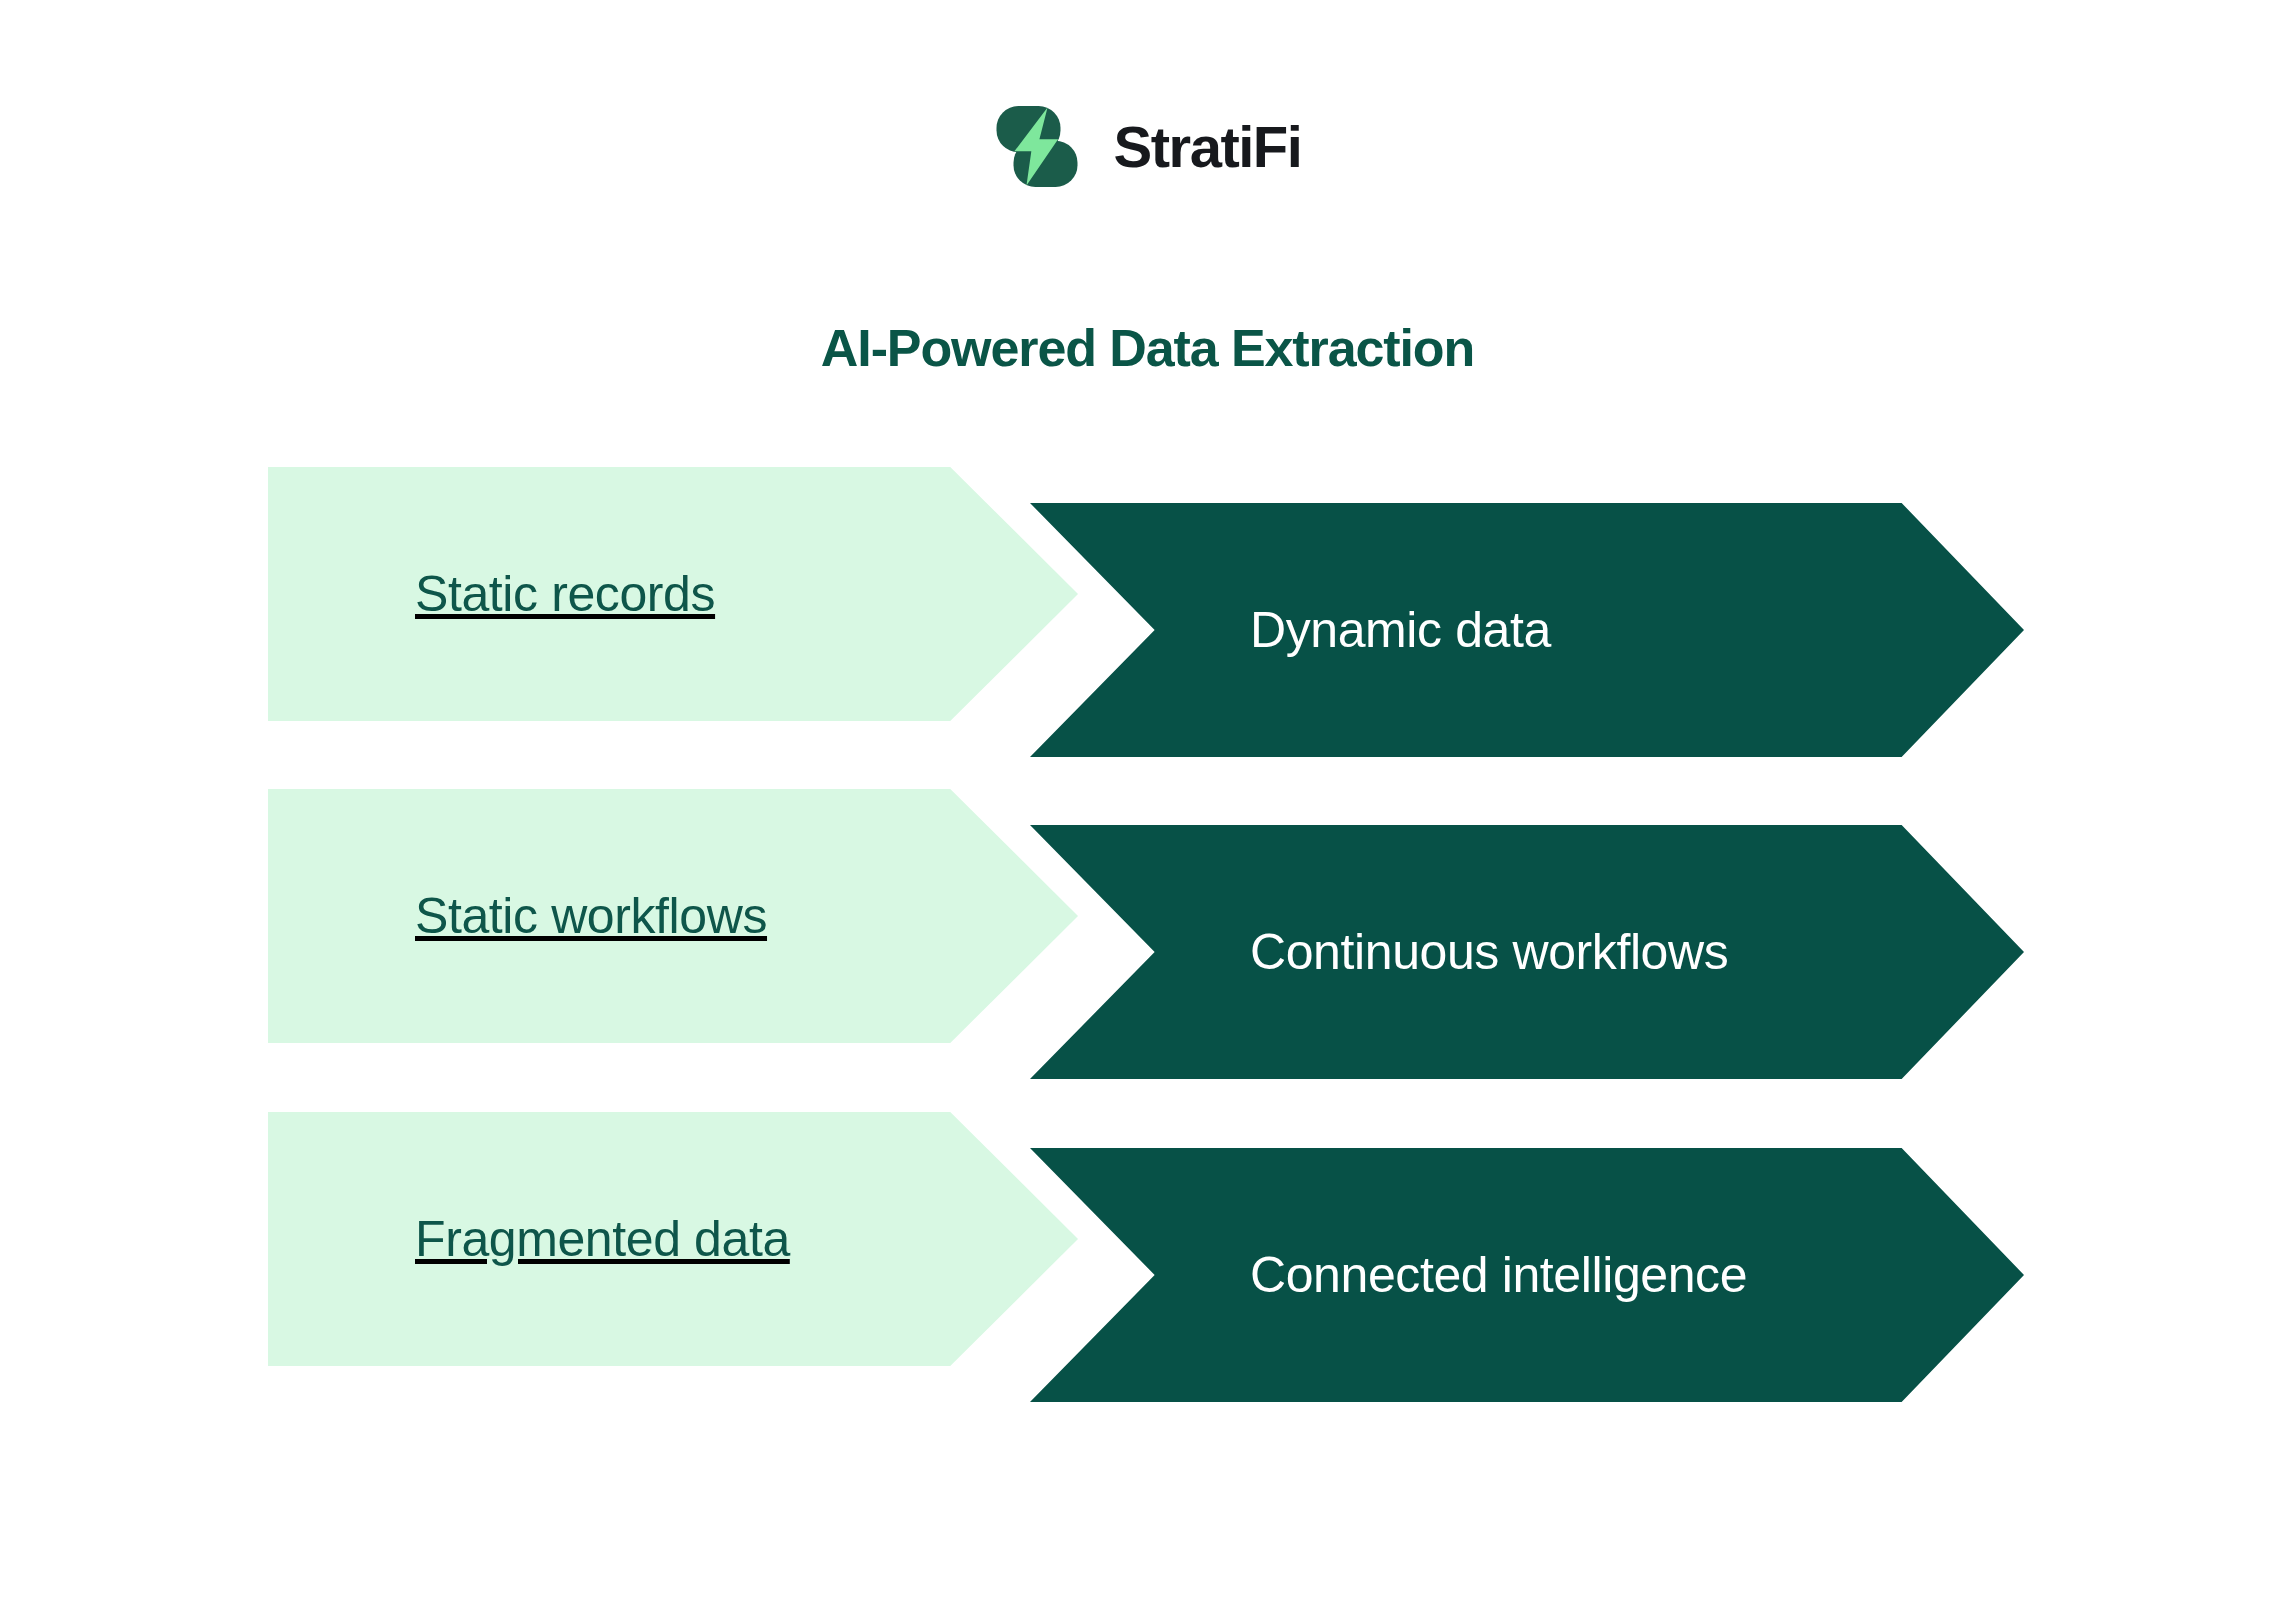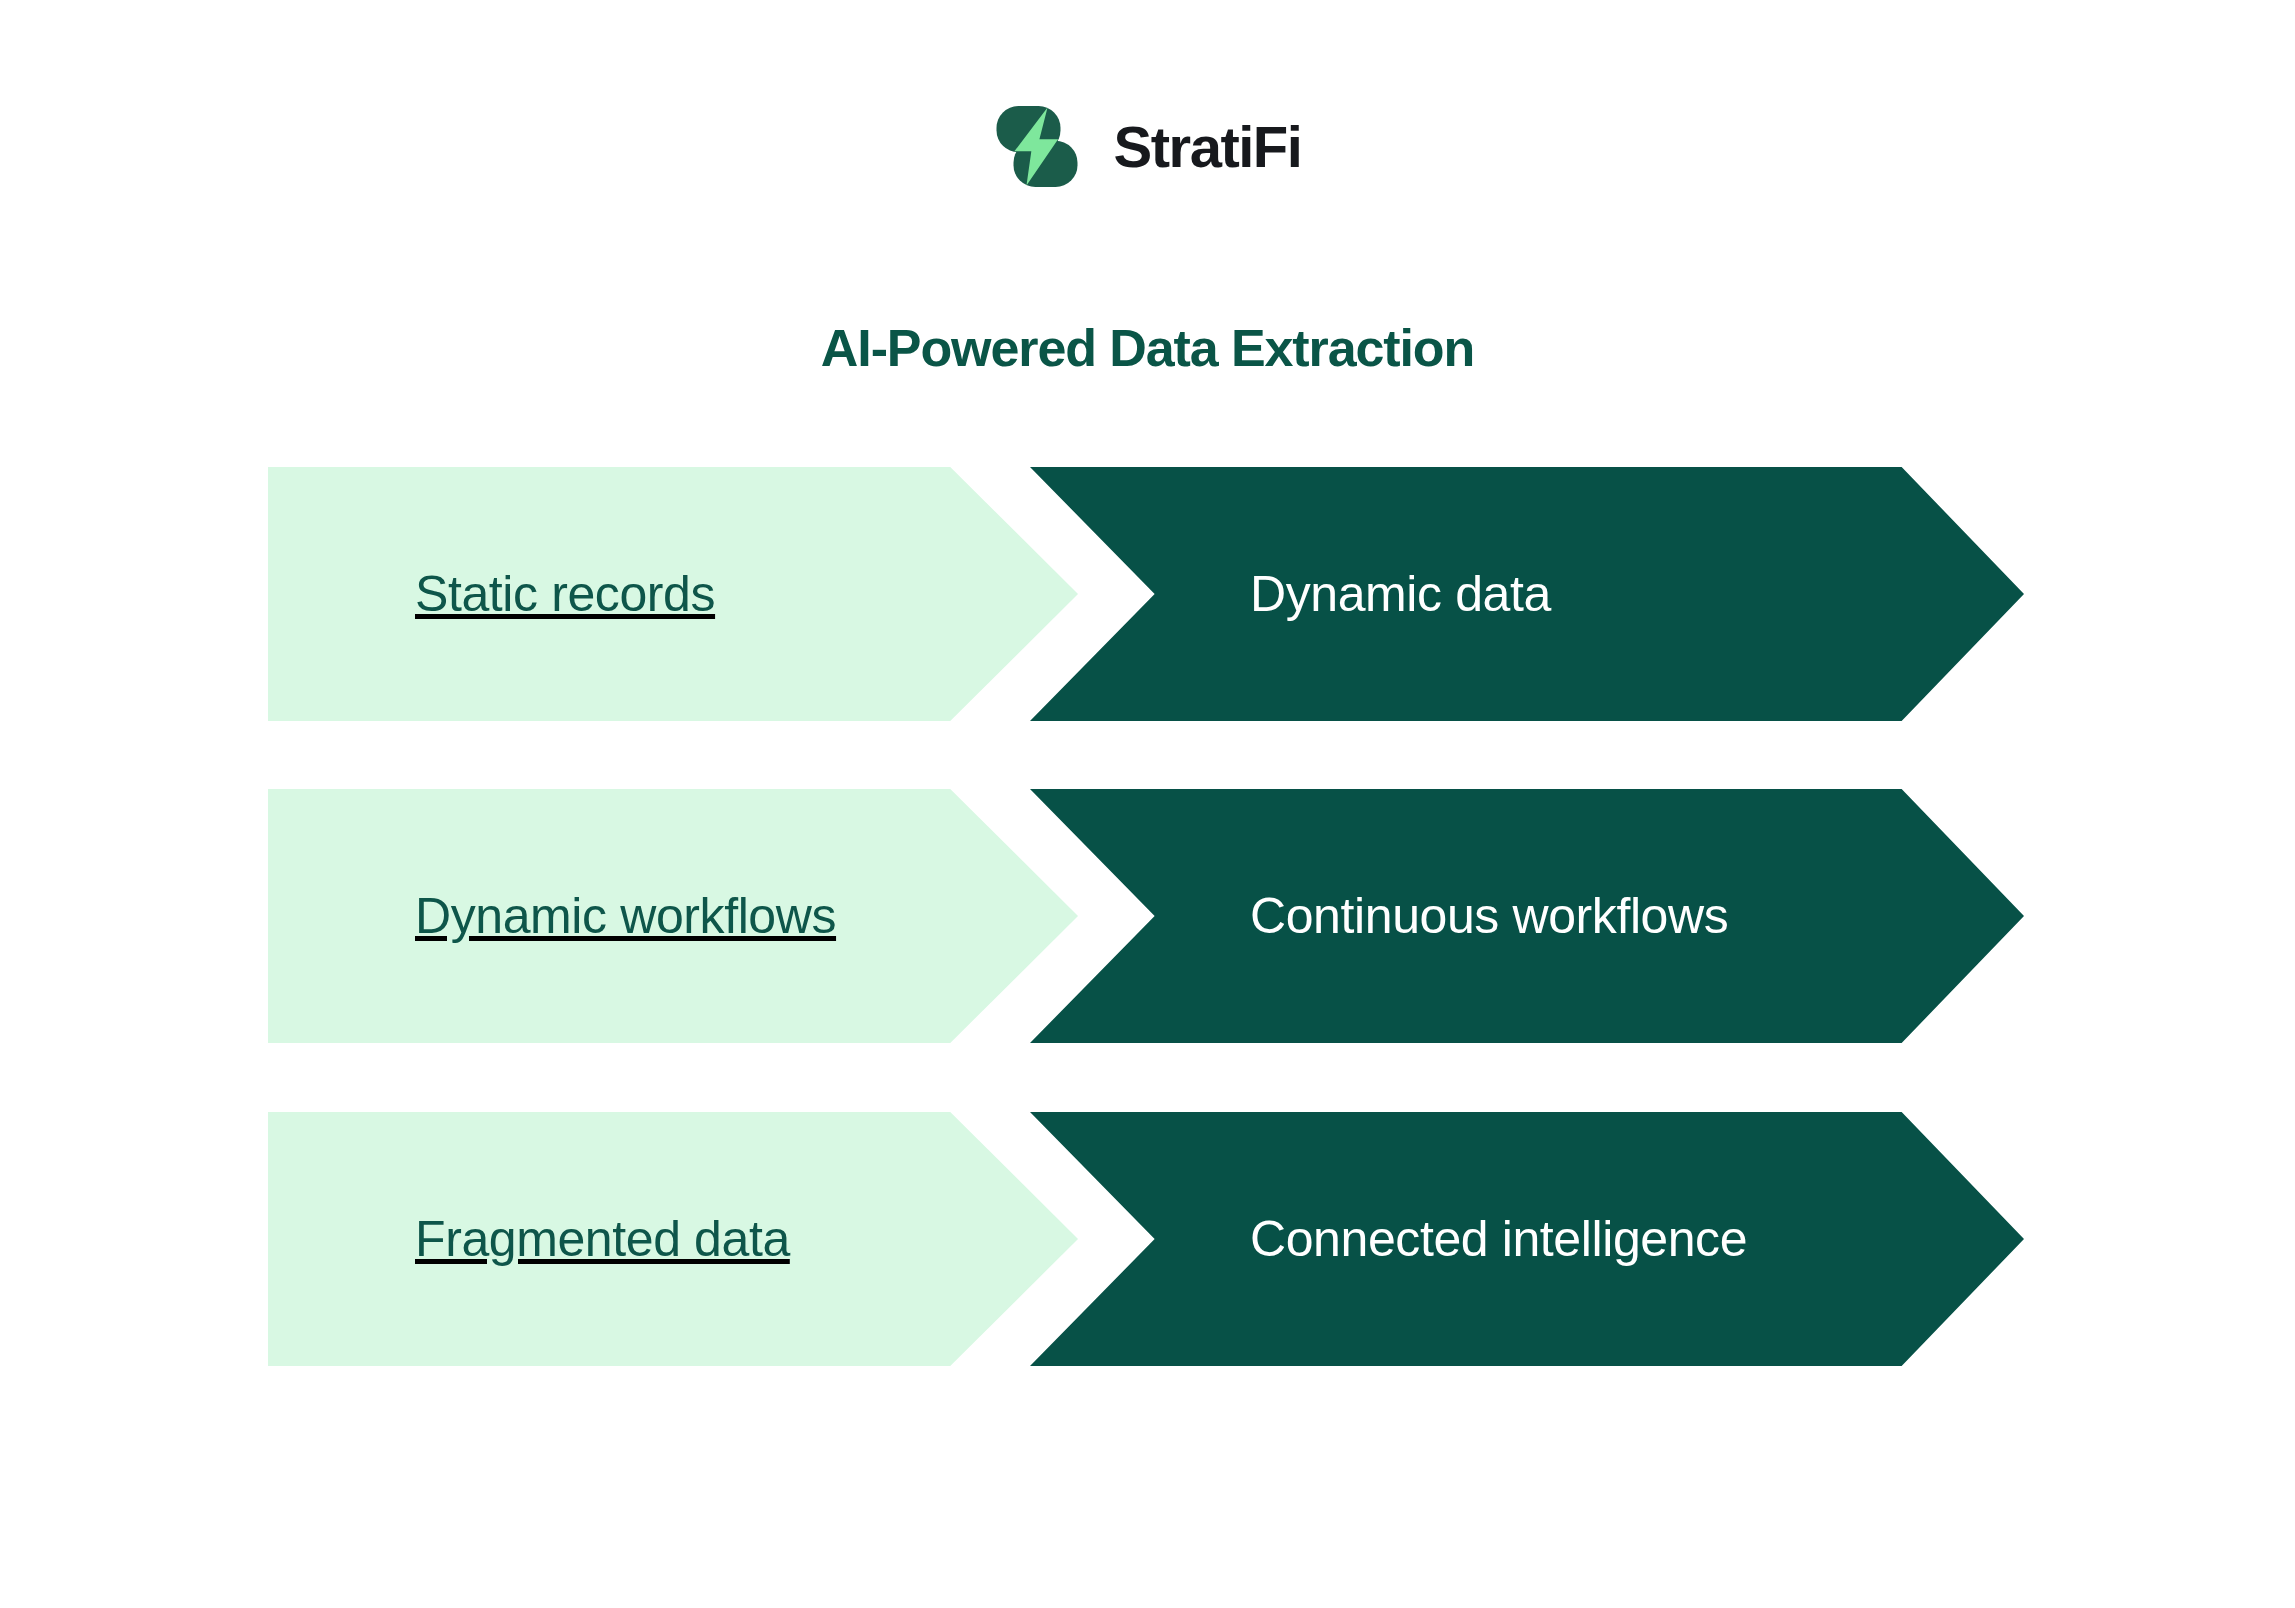--- a/index.html
+++ b/index.html
@@ -61,20 +61,21 @@
     background:var(--mint);
     clip-path:polygon(0% 0%, 84.23% 0%, 100% 50%, 84.23% 100%, 0% 100%);
     padding-left:147px;
     text-decoration:underline;
   }
   .arrow-dark{
     left:1030px;width:994px;
     background:var(--deep-green);
     clip-path:polygon(0% 0%, 87.69% 0%, 100% 50%, 87.69% 100%, 0% 100%, 12.54% 50%);
     padding-left:220px;
+    margin-top:36px;
   }
   .label{
     font-size:50px;
     line-height:1.2;
     letter-spacing:-0.4px;
     white-space:nowrap;
   }
   .label-light{color:var(--label-green);}
   .label-dark{color:var(--white);}
 </style>
@@ -98,21 +99,21 @@
     <div class="arrow arrow-light">
       <span class="label label-light">Static records</span>
     </div>
     <div class="arrow arrow-dark">
       <span class="label label-dark">Dynamic data</span>
     </div>
   </div>
 
   <div class="row row-2">
     <div class="arrow arrow-light">
-      <span class="label label-light">Dynamic workflows</span>
+      <span class="label label-light">Static workflows</span>
     </div>
     <div class="arrow arrow-dark">
       <span class="label label-dark">Continuous workflows</span>
     </div>
   </div>
 
   <div class="row row-3">
     <div class="arrow arrow-light">
       <span class="label label-light">Fragmented data</span>
     </div>

